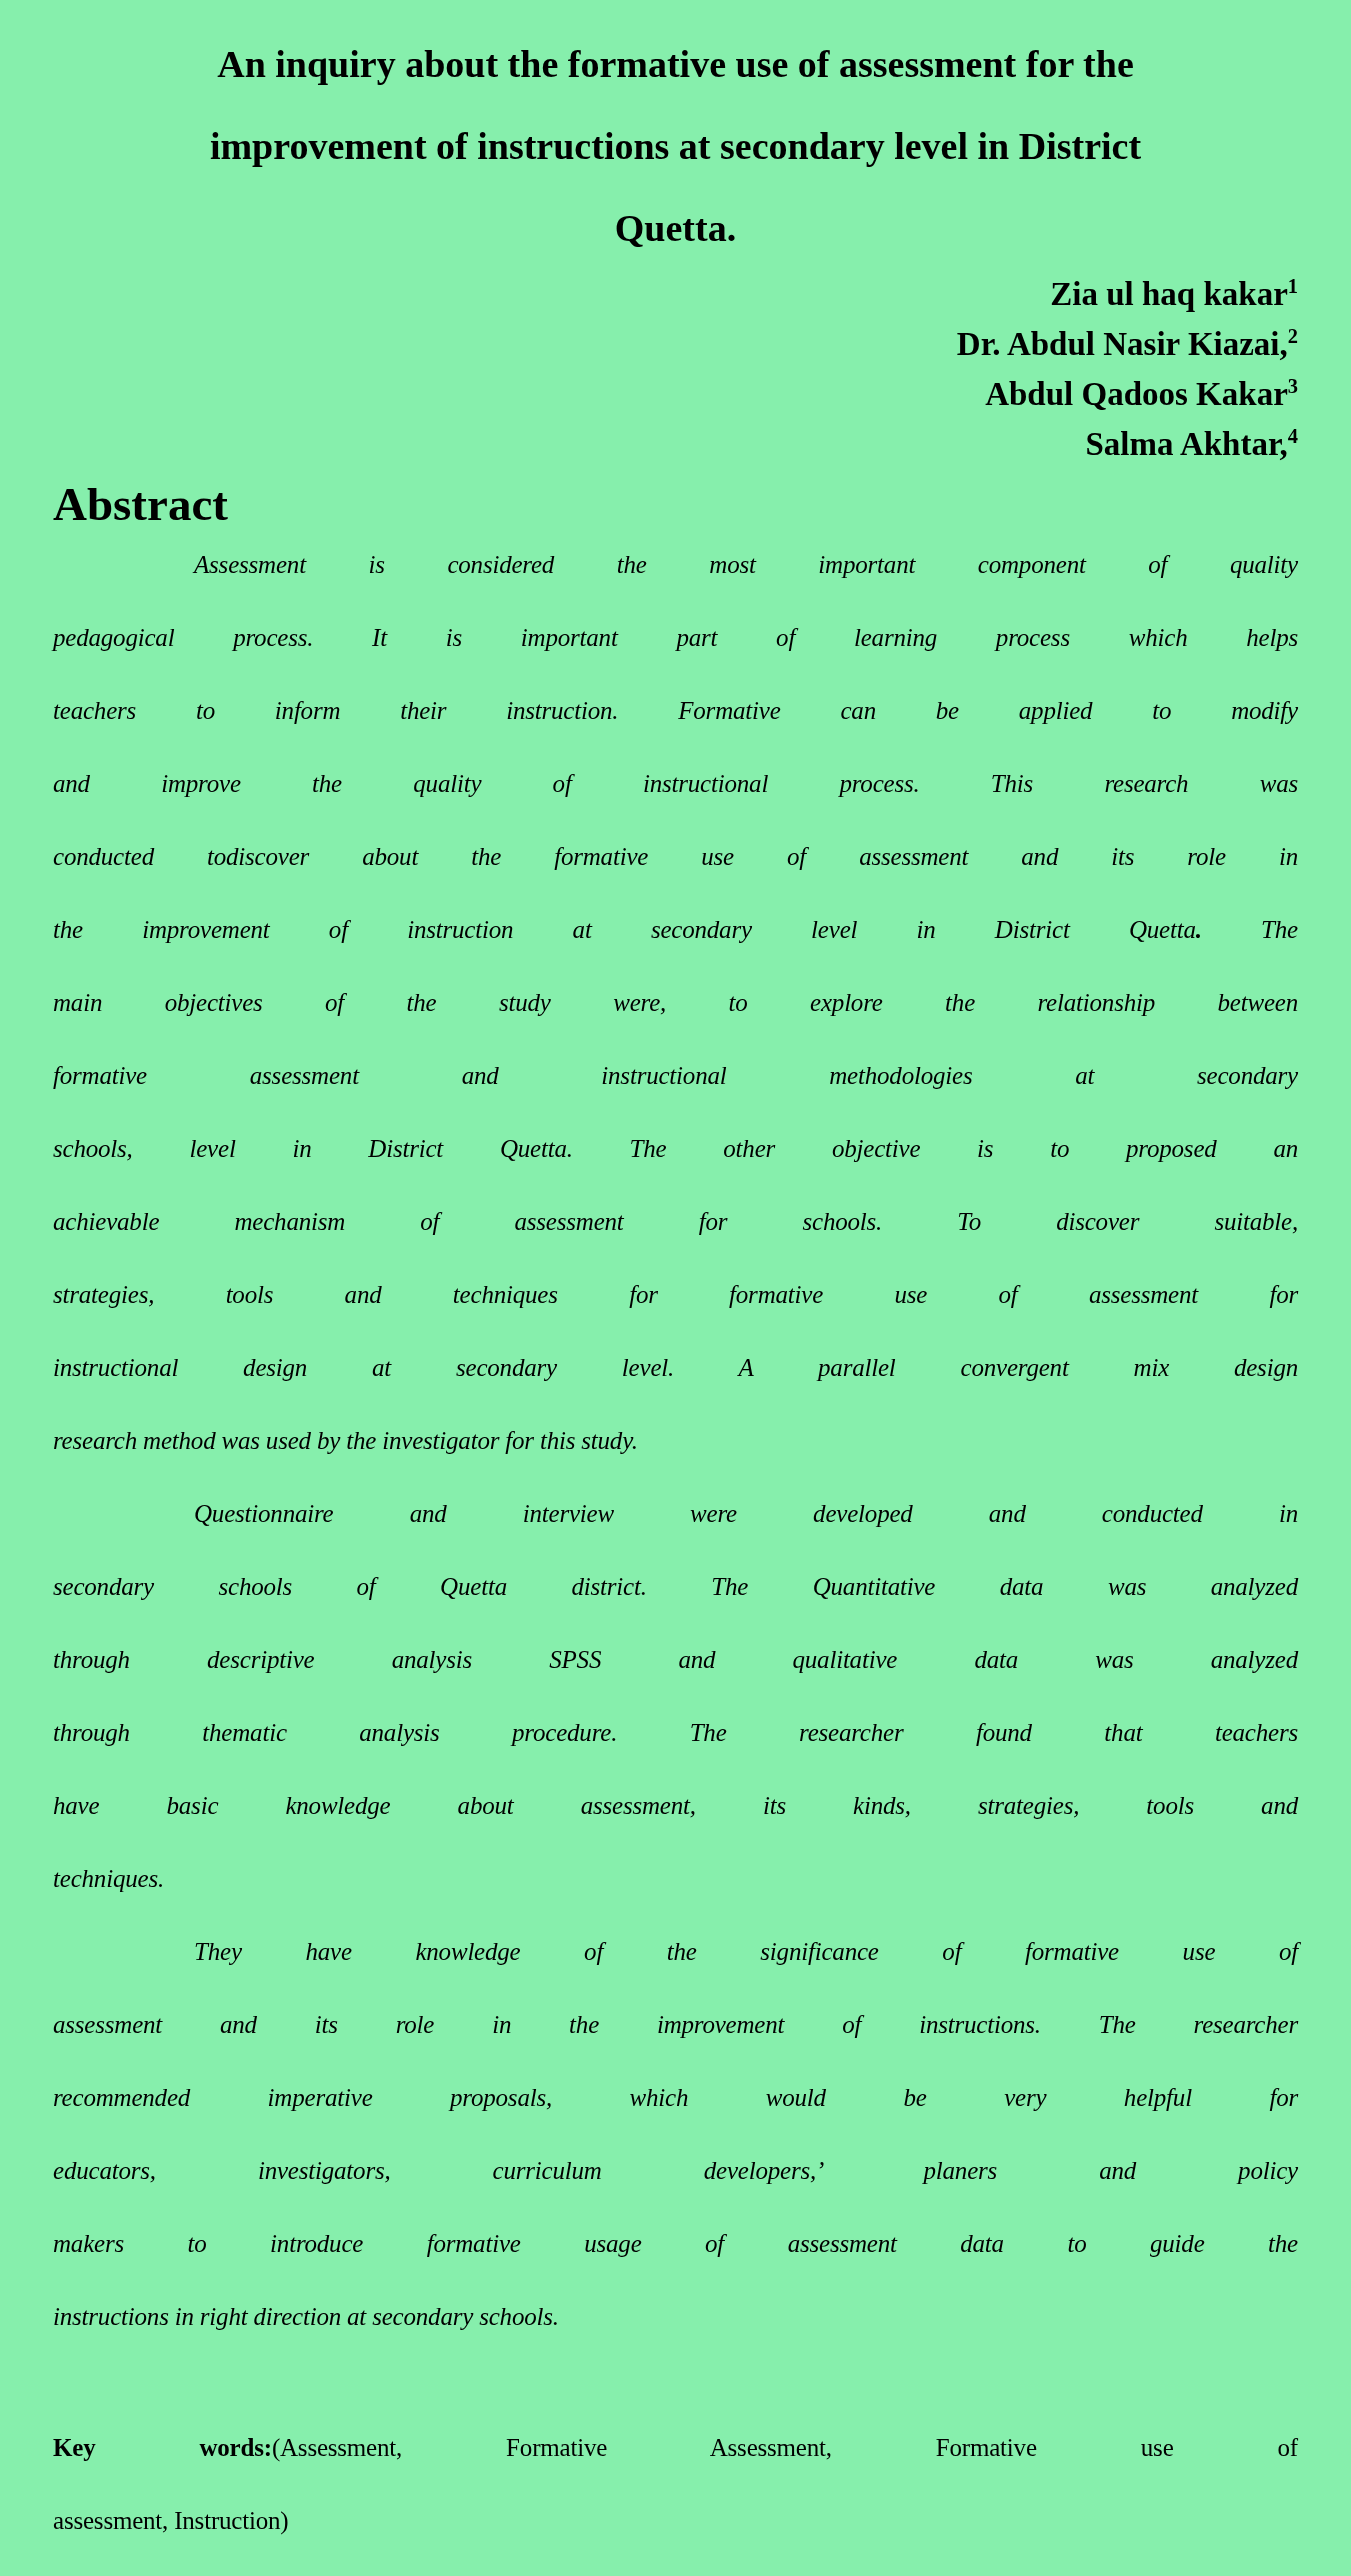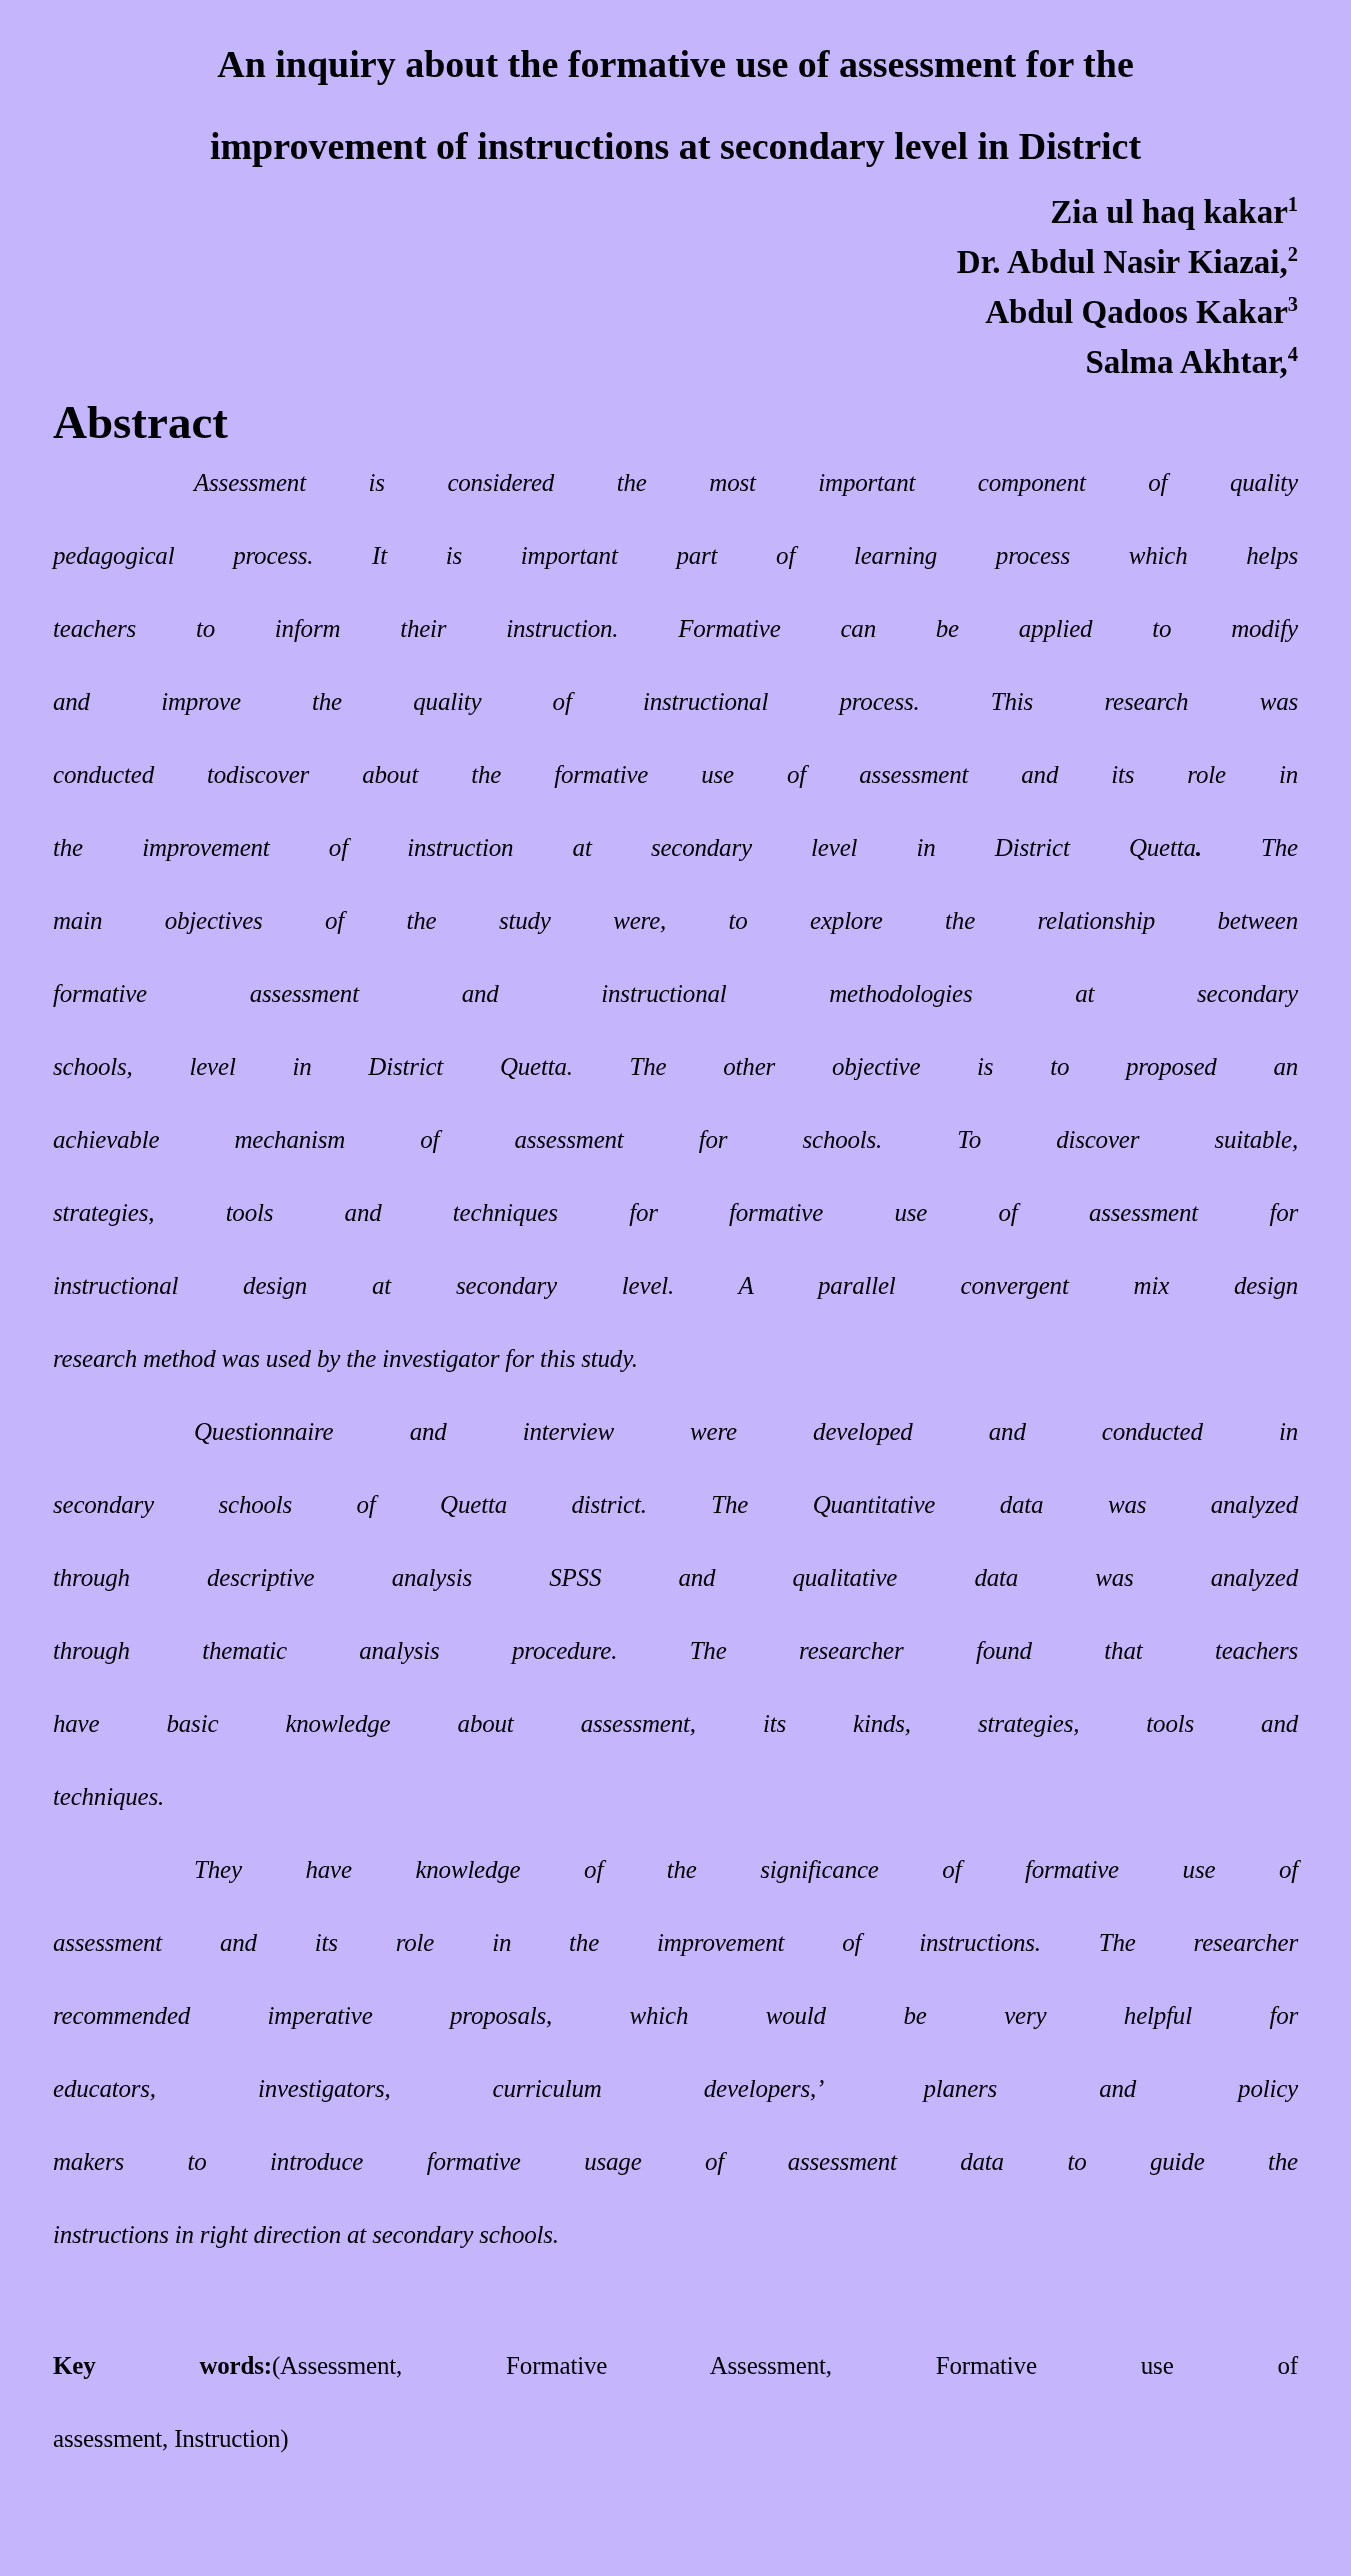--- a/index.html
+++ b/index.html
@@ -1,20 +1,20 @@
 <!DOCTYPE html>
 <html style="font-size:13.3px"><head>
 <meta charset="utf-8">
 <style>
   html, body { margin: 0; padding: 0; background: #ffffff; }
   .page {
     width: 1351px;
     height: 2576px;
     box-sizing: border-box;
-    background: #c4b5fd;
+    background: #86efac;
     color: #000000;
     font-family: "Liberation Serif", "DejaVu Serif", serif;
     padding: 23px 53px 0 53px;
     overflow: hidden;
   }
   
   .title-line {
     text-align: center;
     font-weight: bold;
     font-size: 38px;
@@ -59,20 +59,21 @@
   .kw-label { font-weight: bold; }
 </style>
 </head>
 <body>
 
 <div class="page">
 
   <div>
     <div class="title-line">An inquiry about the formative use of assessment for the</div>
     <div class="title-line">improvement of instructions at secondary level in District</div>
+    <div class="title-line">Quetta.</div>
   </div>
 
   <div>
     <div class="author-line"><span>Zia ul haq kakar</span><sup>1</sup></div>
     <div class="author-line"><span>Dr. Abdul Nasir Kiazai,</span><sup>2</sup></div>
     <div class="author-line"><span>Abdul Qadoos Kakar</span><sup>3</sup></div>
     <div class="author-line"><span>Salma Akhtar,</span><sup>4</sup></div>
   </div>
 
   <div class="abstract-heading">Abstract</div>

